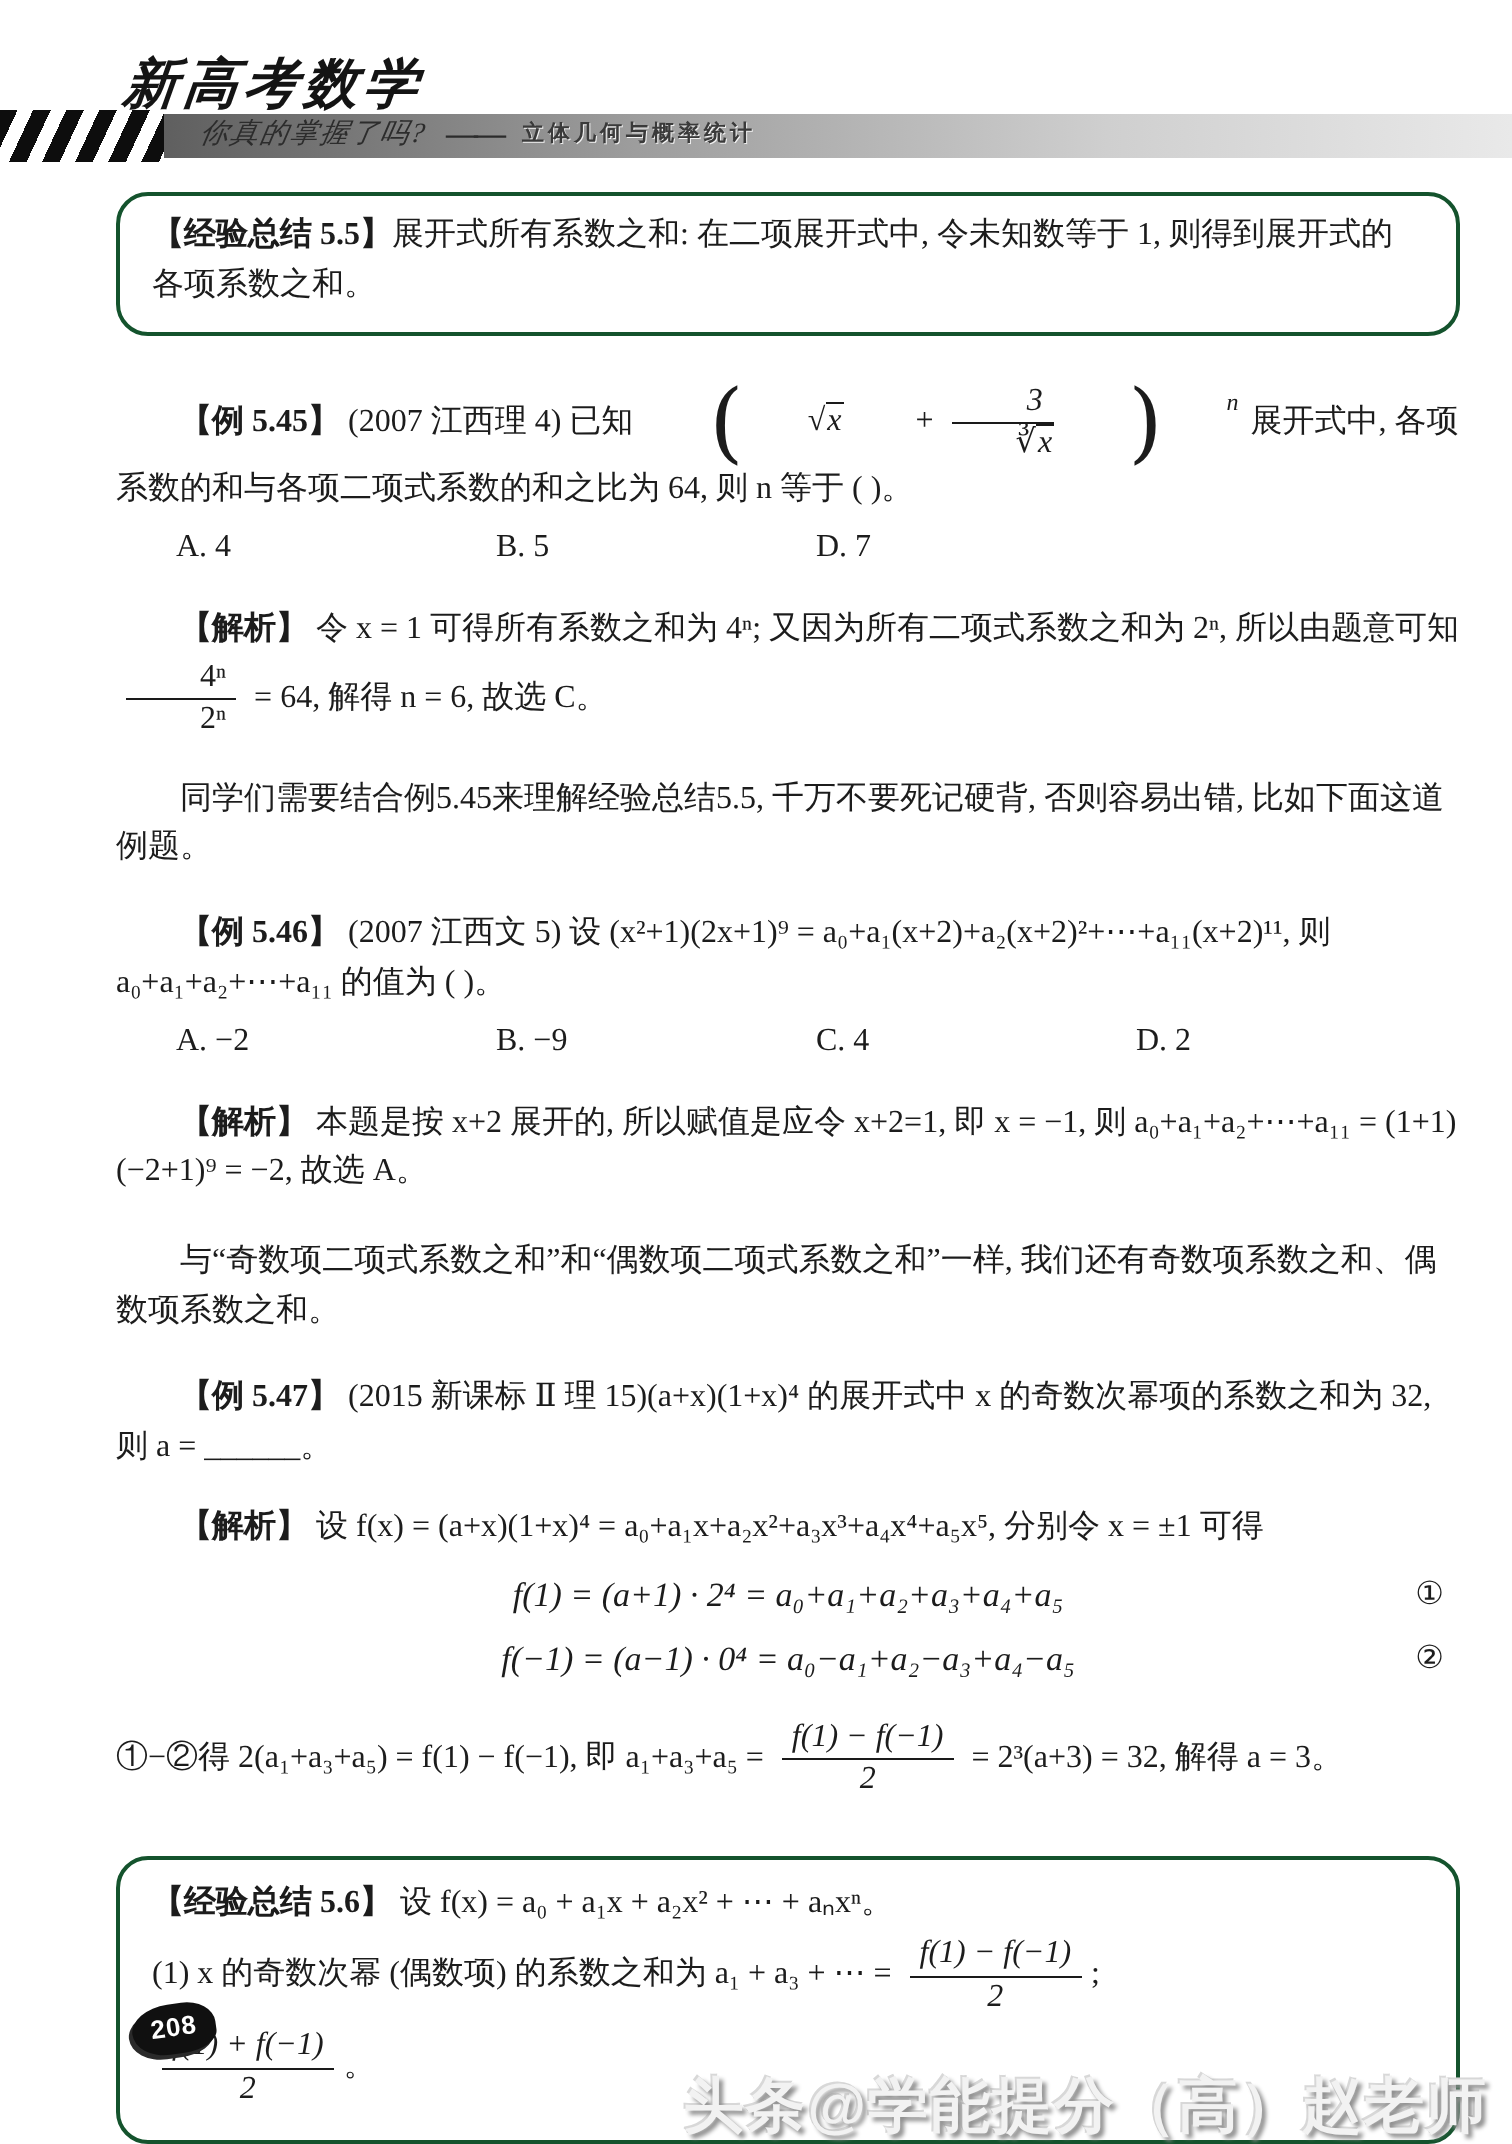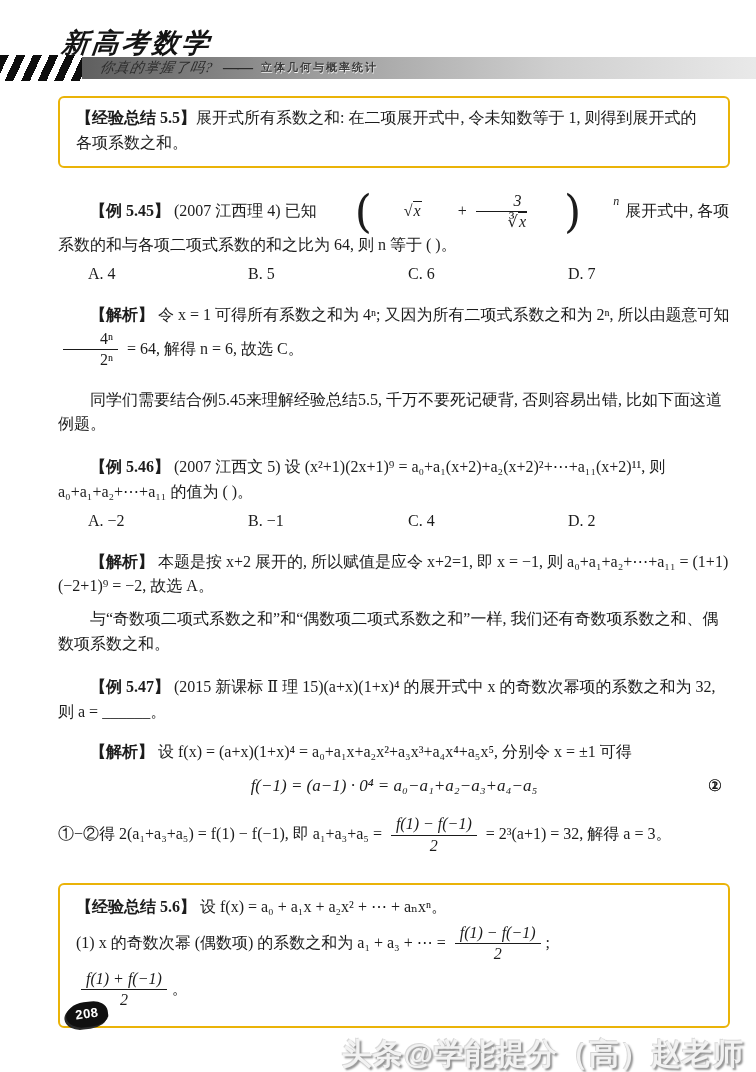--- a/index.html
+++ b/index.html
@@ -39,22 +39,22 @@
 
   
   .content { position:absolute; left:58px; top:96px; width:672px; }
   p { margin:0; }
   .indent { text-indent:2em; }
   .para { margin-bottom:14px; }
   .bold { font-weight:bold; }
   .math { font-style:italic; }
 
   .summary-box {
-    border:2px solid #eab308; border-radius:6px;
-    padding:8px 16px 10px 16px; margin-bottom:22px;
+    border:2px solid #14532d; border-radius:16px;
+    padding:8px 16px 10px 16px; margin-bottom:22px;font-family:Liberation Serif, serif;
   }
 
   .choices {
     display:grid; grid-template-columns:160px 160px 160px 160px;
     padding-left:30px; margin:4px 0 16px 0;
   }
 
   
   .frac { display:inline-block; vertical-align:middle; text-align:center; margin:2px 5px; line-height:1.15; }
   .frac .num { display:block; padding:0 5px 1px 5px; border-bottom:1.4px solid #1a1a1a; }
@@ -124,73 +124,73 @@
             <span class="den"><span>∛</span><span class="rad-arg">x</span></span>
           </span>
           <span class="bparen">)</span>
           <span class="bpow">n</span>
         </span>
       <span>展开式中, 各项系数的和与各项二项式系数的和之比为 64, 则 n 等于 (      )。</span>
     </p>
     <div class="choices">
       <span>A. 4</span>
       <span>B. 5</span>
-      <span>C. 6</span>
       <span>D. 7</span>
     </div>
 
     <p class="indent para">
       <span class="bold">【解析】</span>
       <span>令 x = 1 可得所有系数之和为 4ⁿ; 又因为所有二项式系数之和为 2ⁿ, 所以由题意可知</span>
       <span class="frac"><span class="num">4ⁿ</span><span class="den">2ⁿ</span></span>
       <span>= 64, 解得 n = 6, 故选 C。</span>
     </p>
 
     <p class="indent para" style="margin-top:16px;margin-bottom:18px;">同学们需要结合例5.45来理解经验总结5.5, 千万不要死记硬背, 否则容易出错, 比如下面这道例题。</p>
 
     <p class="indent" style="margin-bottom:2px;">
       <span class="bold">【例 5.46】</span>
       <span>(2007 江西文 5) 设 (x²+1)(2x+1)⁹ = a₀+a₁(x+2)+a₂(x+2)²+⋯+a₁₁(x+2)¹¹, 则 a₀+a₁+a₂+⋯+a₁₁ 的值为 (      )。</span>
     </p>
     <div class="choices">
       <span>A. −2</span>
-      <span>B. −1</span>
+      <span>B. −9</span>
       <span>C. 4</span>
       <span>D. 2</span>
     </div>
 
-    <p class="indent para" style="margin-bottom:8px;">
+    <p class="indent para" style="margin-bottom:20px;">
       <span class="bold">【解析】</span>
       <span>本题是按 x+2 展开的, 所以赋值是应令 x+2=1, 即 x = −1, 则 a₀+a₁+a₂+⋯+a₁₁ = (1+1)(−2+1)⁹ = −2, 故选 A。</span>
     </p>
 
     <p class="indent para" style="margin-bottom:18px;">与“奇数项二项式系数之和”和“偶数项二项式系数之和”一样, 我们还有奇数项系数之和、偶数项系数之和。</p>
 
     <p class="indent" style="margin-bottom:16px;">
       <span class="bold">【例 5.47】</span>
       <span>(2015 新课标 Ⅱ 理 15)(a+x)(1+x)⁴ 的展开式中 x 的奇数次幂项的系数之和为 32, 则 a = </span><span>______</span><span>。</span>
     </p>
 
     <p class="indent" style="margin-bottom:8px;">
       <span class="bold">【解析】</span>
       <span>设 f(x) = (a+x)(1+x)⁴ = a₀+a₁x+a₂x²+a₃x³+a₄x⁴+a₅x⁵, 分别令 x = ±1 可得</span>
     </p>
 
     <div class="eq">
+      <span class="eq-body">f(1) = (a+1) · 2⁴ = a₀+a₁+a₂+a₃+a₄+a₅</span>
       <span class="eq-tag">①</span>
     </div>
     <div class="eq">
       <span class="eq-body">f(−1) = (a−1) · 0⁴ = a₀−a₁+a₂−a₃+a₄−a₅</span>
       <span class="eq-tag">②</span>
     </div>
 
     <p class="para" style="margin-top:14px;">
       <span>①−②得 2(a₁+a₃+a₅) = f(1) − f(−1), 即 a₁+a₃+a₅ =</span>
       <span class="frac math"><span class="num">f(1) − f(−1)</span><span class="den">2</span></span>
-      <span>= 2³(a+1) = 32, 解得 a = 3。</span>
+      <span>= 2³(a+3) = 32, 解得 a = 3。</span>
     </p>
 
     <div class="summary-box" style="margin-top:26px;padding-bottom:12px;">
       <p class="box56-line"><span class="bold">【经验总结 5.6】</span>
         <span>设 f(x) = a₀ + a₁x + a₂x² + ⋯ + aₙxⁿ。</span></p>
       <p class="box56-line">
         <span>(1) x 的奇数次幂 (偶数项) 的系数之和为 a₁ + a₃ + ⋯ =</span>
         <span class="frac math"><span class="num">f(1) − f(−1)</span><span class="den">2</span></span><span>;</span></p>
       <p class="box56-line">
         <span class="frac math"><span class="num">f(1) + f(−1)</span><span class="den">2</span></span><span>。</span></p>

